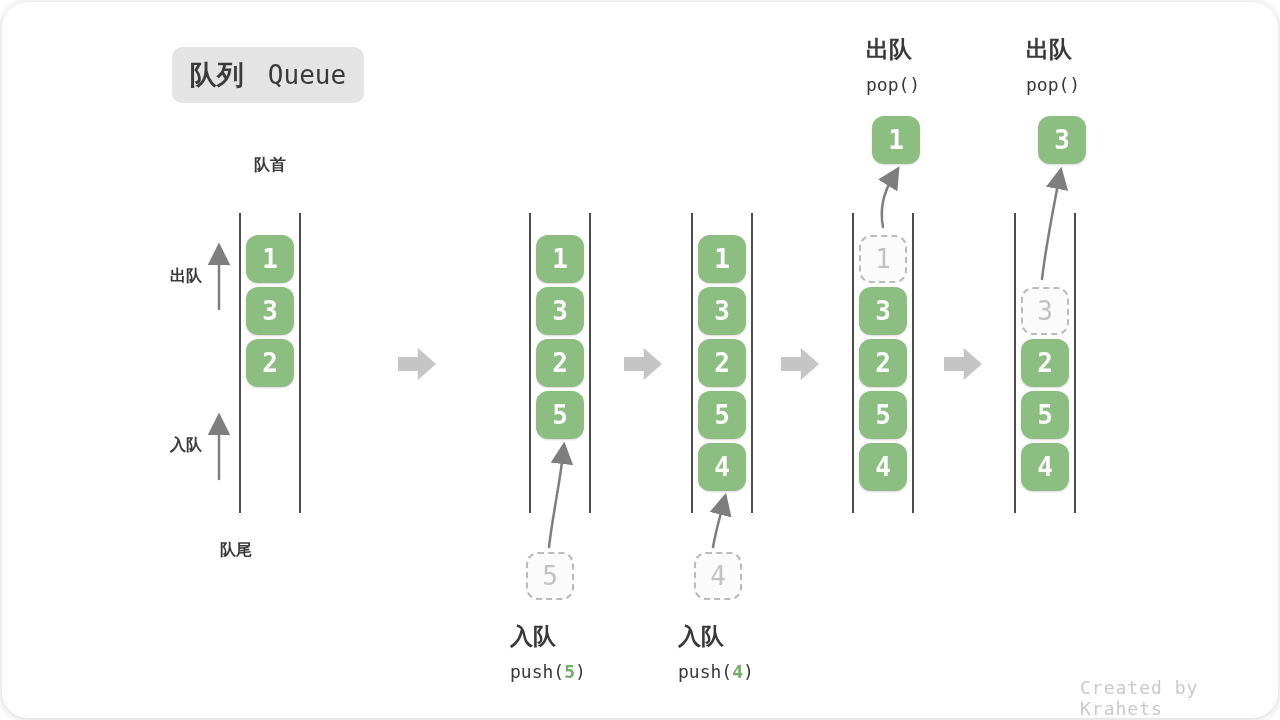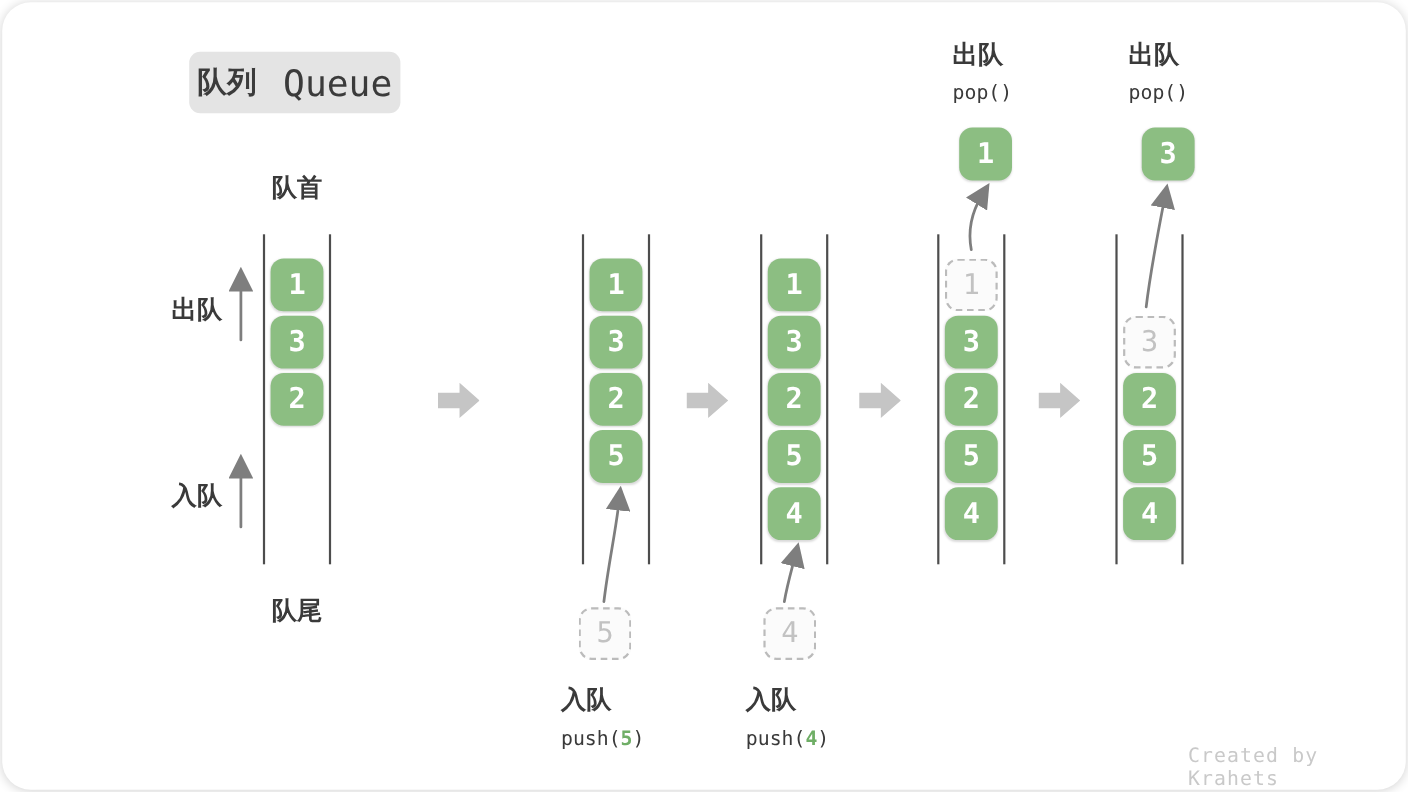--- a/index.html
+++ b/index.html
@@ -19,25 +19,25 @@
   }
   
   .title-badge {
     position: absolute; left: 170px; top: 45px;
     width: 192px; height: 56px;
     background: #e4e4e4; border-radius: 10px;
     display: flex; align-items: center; justify-content: center;
     gap: 24px; color: #3b3b3b;
   }
   .title-zh { font-size: 27px; font-weight: 700; }
-  .title-en { font-family: "DejaVu Sans Mono", monospace; font-size: 33px; }
+  .title-en { font-family: "DejaVu Sans Mono", monospace; font-size: 26px; }
 
   .cjk-label {
     position: absolute; color: #3a3a3a;
-    font-size: 23px; font-weight: 700; white-space: nowrap;
+    font-size: 16px; font-weight: 700; white-space: nowrap;
   }
 
   
   .tube {
     position: absolute; top: 211px; width: 62px; height: 300px;
     border-left: 2px solid #4d4d4d; border-right: 2px solid #4d4d4d;
   }
   .slot {
     position: absolute; left: 50%; transform: translateX(-50%);
     width: 48px; height: 48px; border-radius: 12px;
@@ -85,21 +85,21 @@
 <body>
 
 <div class="card">
 
   <div class="title-badge">
     <span class="title-zh">队列</span>
     <span class="title-en">Queue</span>
   </div>
 
   <div class="cjk-label" style="left:218px; top:153px; width:100px; text-align:center;">队首</div>
-  <div class="cjk-label" style="left:218px; top:538px; width:100px; text-align:center;">队尾</div>
+  <div class="cjk-label" style="left:218px; top:538px; width:100px; text-align:left;">队尾</div>
 
   <div class="cjk-label" style="left:138px; top:264px; width:62px; text-align:right;">出队</div>
   <div class="cjk-label" style="left:138px; top:433px; width:62px; text-align:right;">入队</div>
 
   <div class="tube" style="left:237px;">
     <div class="slot solid row0">1</div>
     <div class="slot solid row1">3</div>
     <div class="slot solid row2">2</div>
   </div>
 

